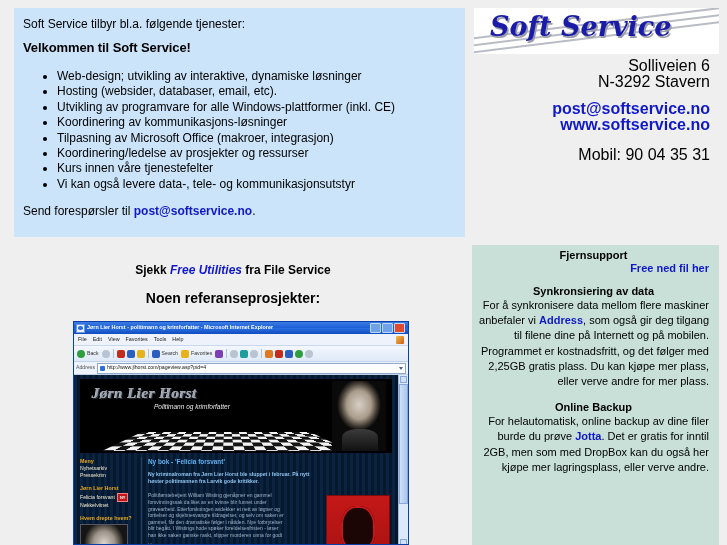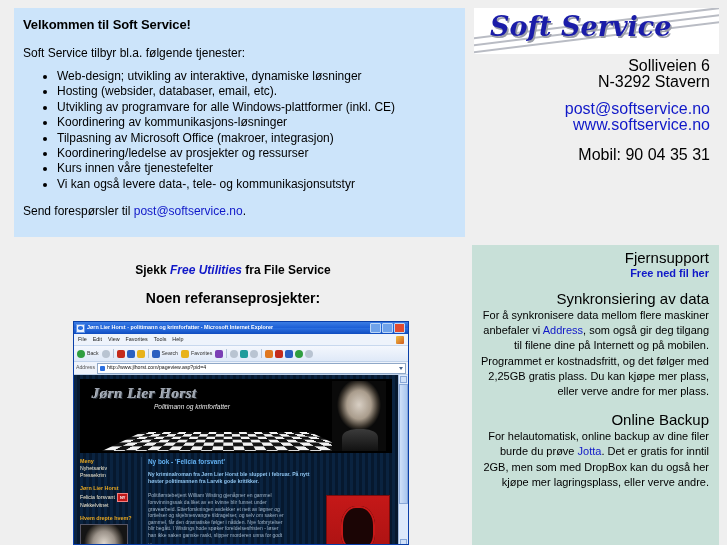--- a/index.html
+++ b/index.html
@@ -54,21 +54,21 @@
     line-height: 15.4px;
     padding: 0;
   }
   #welcome-footer {
     font-size: 12px;
     margin: 12px 0 0 0;
   }
 
   a.lnk {
     color: #1018c8;
-    font-weight: normal;
+    font-weight: bold;
     text-decoration: none;
   }
   a.lnk-italic {
     color: #1018c8;
     font-weight: bold;
     font-style: italic;
     text-decoration: none;
   }
 
   #freeutil-line {
@@ -475,23 +475,24 @@
     position: absolute;
     left: 6px; top: 245px;
     width: 247px;
     height: 300px;
     background: #c8e0d8;
     box-sizing: border-box;
     padding: 4px 10px 0 6px;
     text-align: right;
   }
   .gb-head {
-    font-size: 15px;
-    font-weight: normal;
+    font-size: 11px;
+    font-weight: bold;
     margin-bottom: 1px;
+    text-align: center;
   }
   .gb-link {
     font-size: 11px;
     font-weight: bold;
     color: #1018c8;
     text-decoration: none;
     display: block;
     margin-bottom: 11px;
   }
   .gb-para {
@@ -499,22 +500,22 @@
     line-height: 15.2px;
     margin: 0 0 12px 0;
   }
 </style>
 </head>
 <body>
 
 <div id="main-column">
 
   <div id="welcome-box">
+    <div id="welcome-intro">Soft Service tilbyr bl.a. følgende tjenester:</div>
     <div id="welcome-title">Velkommen til Soft Service!</div>
-    <div id="welcome-intro">Soft Service tilbyr bl.a. følgende tjenester:</div>
     <ul id="services-list">
       <li>Web-design; utvikling av interaktive, dynamiske løsninger</li>
       <li>Hosting (websider, databaser, email, etc).</li>
       <li>Utvikling av programvare for alle Windows-plattformer (inkl. CE)</li>
       <li>Koordinering av kommunikasjons-løsninger</li>
       <li>Tilpasning av Microsoft Office (makroer, integrasjon)</li>
       <li>Koordinering/ledelse av prosjekter og ressurser</li>
       <li>Kurs innen våre tjenestefelter</li>
       <li>Vi kan også levere data-, tele- og kommunikasjonsutstyr</li>
     </ul>

